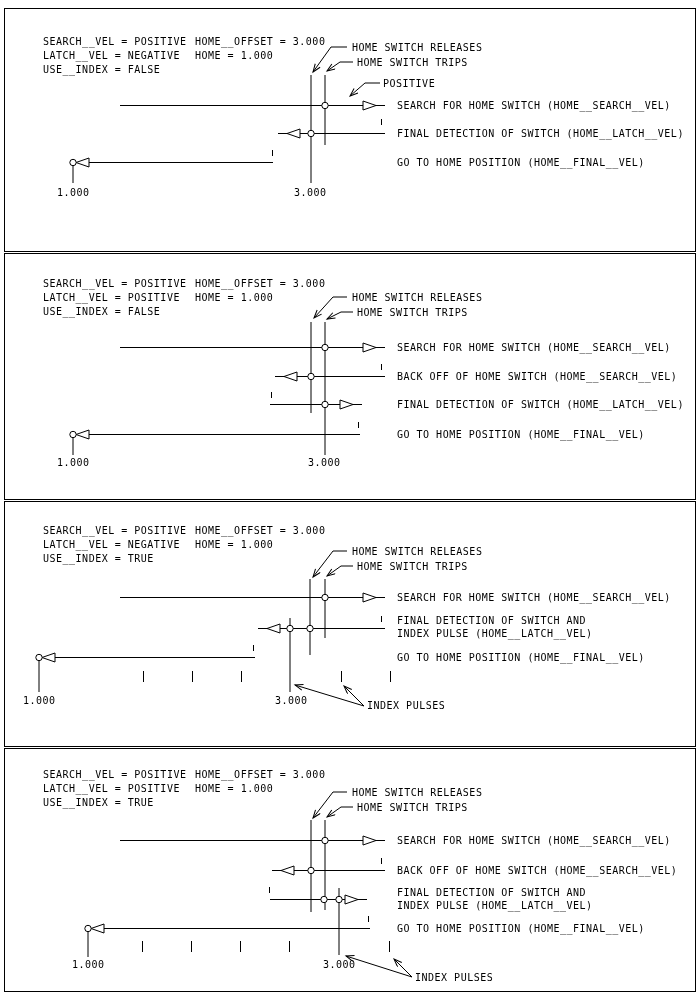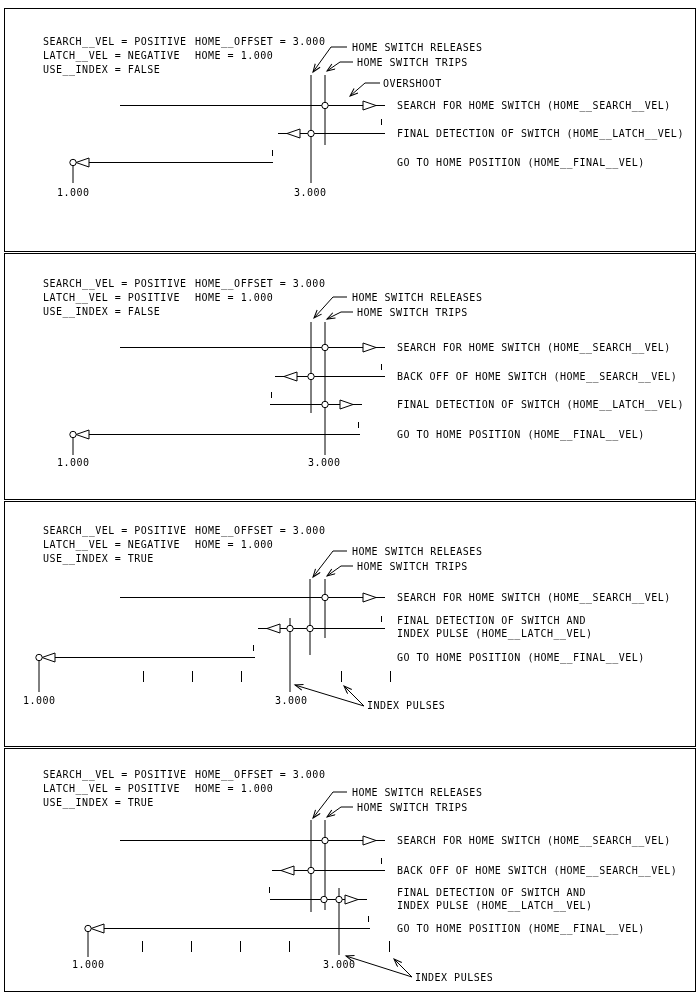--- a/index.html
+++ b/index.html
@@ -119,21 +119,21 @@
     </g>
   </svg>
 
   <div class="lbl" style="left:43px;top:36px">SEARCH__VEL = POSITIVE</div>
   <div class="lbl" style="left:43px;top:50px">LATCH__VEL = NEGATIVE</div>
   <div class="lbl" style="left:43px;top:64px">USE__INDEX = FALSE</div>
   <div class="lbl" style="left:195px;top:36px">HOME__OFFSET = 3.000</div>
   <div class="lbl" style="left:195px;top:50px">HOME = 1.000</div>
   <div class="lbl" style="left:352px;top:42px">HOME SWITCH RELEASES</div>
   <div class="lbl" style="left:357px;top:57px">HOME SWITCH TRIPS</div>
-  <div class="lbl" style="left:383px;top:78px">OVERSHOOT</div>
+  <div class="lbl" style="left:383px;top:78px">POSITIVE</div>
   <div class="lbl" style="left:397px;top:100px">SEARCH FOR HOME SWITCH (HOME__SEARCH__VEL)</div>
   <div class="lbl" style="left:397px;top:128px">FINAL DETECTION OF SWITCH (HOME__LATCH__VEL)</div>
   <div class="lbl" style="left:397px;top:157px">GO TO HOME POSITION (HOME__FINAL__VEL)</div>
   <div class="lbl" style="left:57px;top:187px">1.000</div>
   <div class="lbl" style="left:294px;top:187px">3.000</div>
 
   <div class="lbl" style="left:43px;top:278px">SEARCH__VEL = POSITIVE</div>
   <div class="lbl" style="left:43px;top:292px">LATCH__VEL = POSITIVE</div>
   <div class="lbl" style="left:43px;top:306px">USE__INDEX = FALSE</div>
   <div class="lbl" style="left:195px;top:278px">HOME__OFFSET = 3.000</div>

